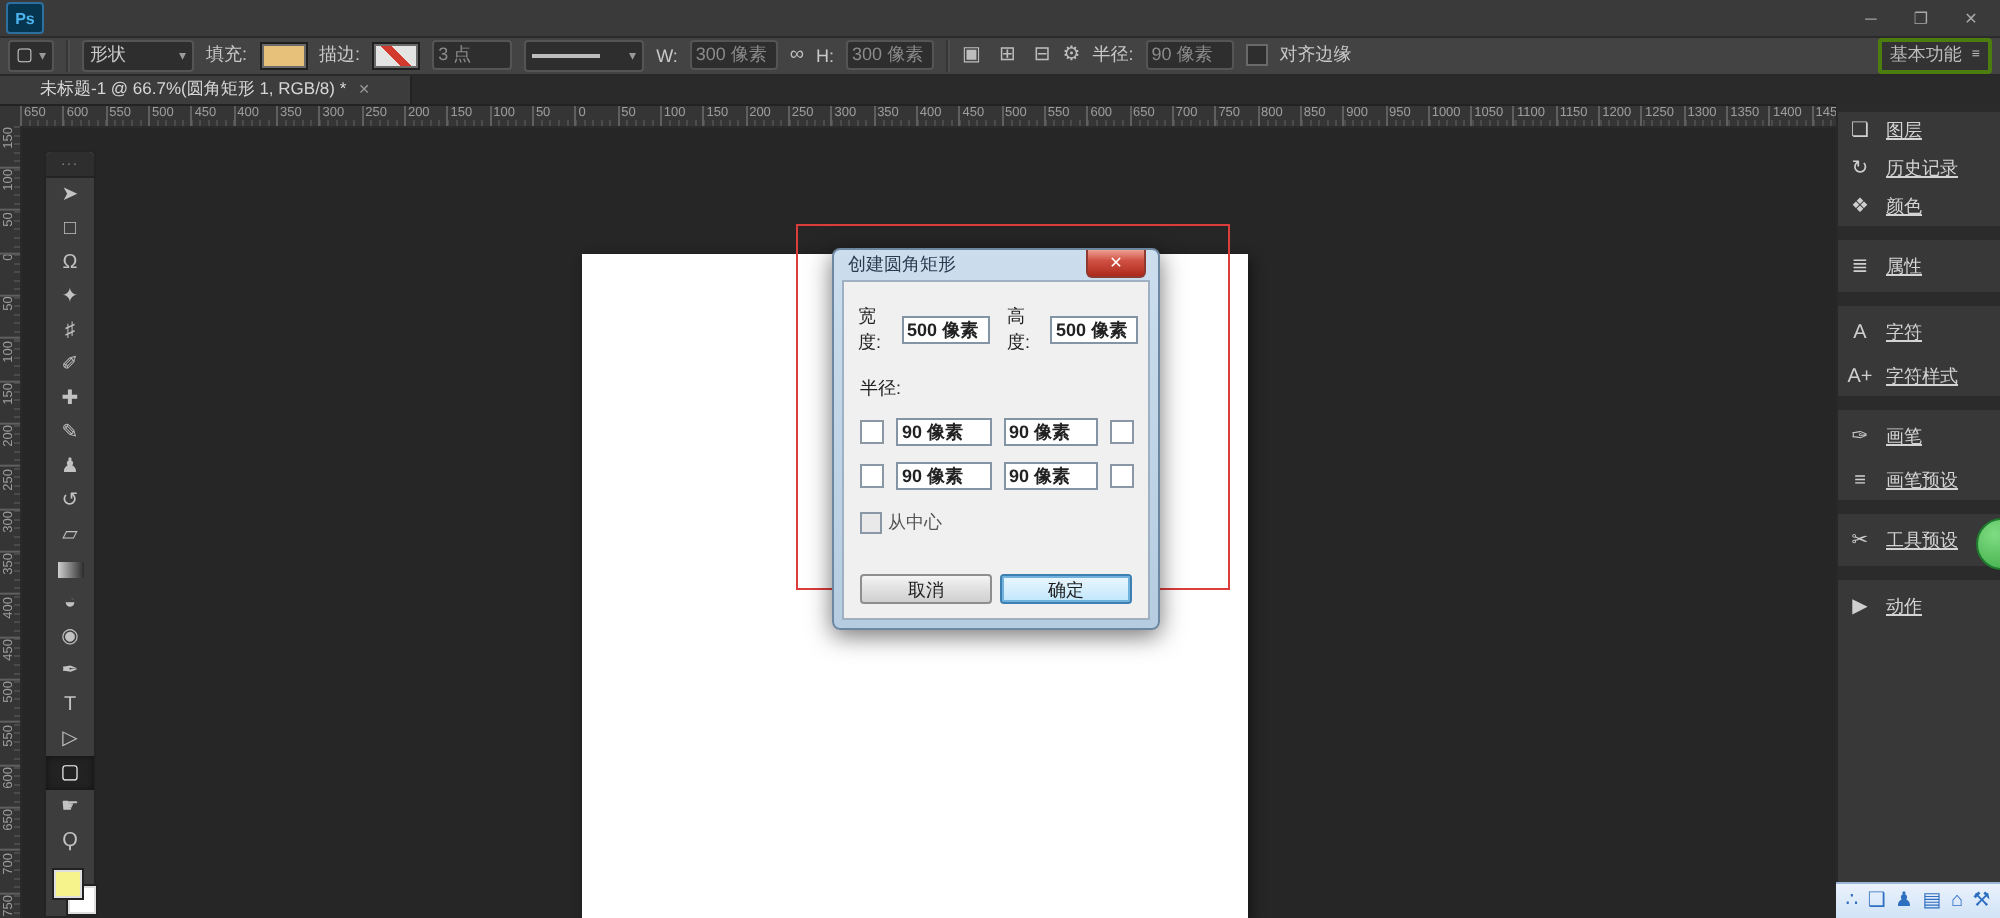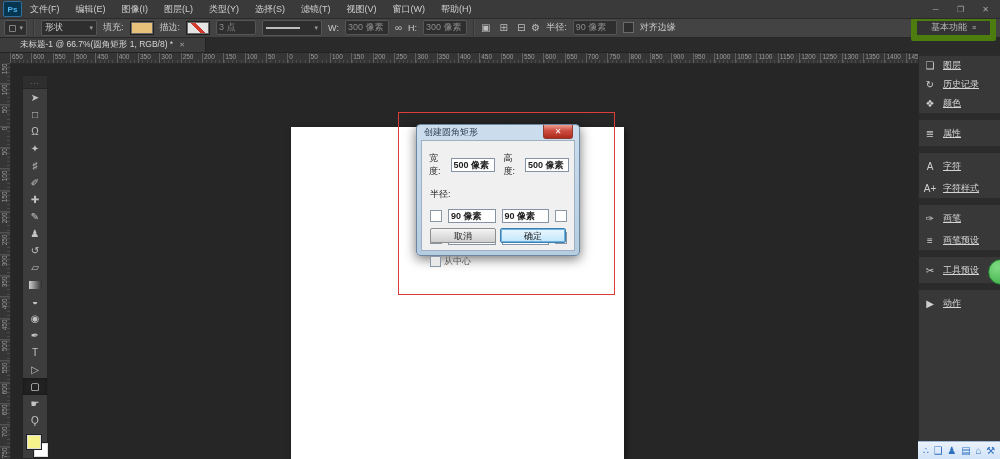--- a/index.html
+++ b/index.html
@@ -25,22 +25,22 @@
   .ob-sep{width:1px;height:16px;background:#2e2e2e;border-right:1px solid #555;opacity:.6;}
   .swatch{width:22px;height:12px;border:1px solid #1f1f1f;box-shadow:0 0 0 1px #6a6a6a inset;}
   .swatch.stroke-none{background:#e4e4e4 linear-gradient(45deg,transparent 42%,#d23a2e 42%,#d23a2e 58%,transparent 58%);}
   .arrow{font-size:7px;color:#9a9a9a;}
   .dim{color:#8b8b8b;}
   .ob-field{background:#2e2e2e;border:1px solid #555;border-radius:2px;height:13px;width:38px;overflow:hidden;
             display:flex;align-items:center;padding:0 2px;white-space:nowrap;}
   .line-preview{width:34px;height:0;border-top:2px solid #bdbdbd;}
   .ob-icon{color:#bdbdbd;font-size:10px;}
   .ob-check{width:9px;height:9px;background:#2e2e2e;border:1px solid #6a6a6a;display:inline-block;}
-  .workspace-btn{margin-left:auto;margin-right:4px;background:#333;border:6px solid #4d7c0f;border-radius:2px;
-                 height:14px;display:flex;align-items:center;gap:5px;padding:0 14px;color:#bdbdbd;}
+  .workspace-btn{margin-left:auto;margin-right:4px;background:#333;border:2px solid #4d7c0f;border-radius:2px;
+                 height:14px;display:flex;align-items:center;gap:5px;padding:0 4px;color:#bdbdbd;}
 
   
   .tabbar{left:0;top:38px;width:1000px;height:14px;background:#2a2a2a;border-bottom:1px solid #222;z-index:10;}
   .doc-tab{position:absolute;left:0;top:0;height:14px;background:#3c3c3c;border-right:1px solid #222;
            display:flex;align-items:center;gap:6px;padding:0 20px;font-size:8.5px;color:#d6d6d6;white-space:nowrap;}
   .tab-close{color:#9a9a9a;font-size:7px;}
 
   
   .ruler-corner{left:0;top:52px;width:10px;height:11px;background:#353535;border-right:1px solid #2a2a2a;border-bottom:1px solid #2a2a2a;z-index:9;}
   .ruler-h{left:10px;top:52px;width:908px;height:11px;background:#353535;border-bottom:1px solid #2a2a2a;
@@ -72,21 +72,21 @@
   .tool.sel .tool-glyph{color:#efefef;}
   .tool.grad .tool-glyph{width:13px;height:8px;background:linear-gradient(to right,#cfcfcf,#2b2b2b);display:inline-block;}
   .swatches{position:relative;height:34px;margin-top:3px;}
   .fg-swatch{position:absolute;left:4px;top:3px;width:12px;height:12px;border:1px solid #dedede;box-shadow:0 0 0 1px #222;}
   .bg-swatch{position:absolute;left:11px;top:11px;width:12px;height:12px;border:1px solid #dedede;box-shadow:0 0 0 1px #222;}
 
   
   .red-rect{left:398px;top:112px;width:215px;height:181px;border:1px solid #dc3c3c;z-index:20;}
 
   
-  .dialog{left:416px;top:124px;width:164px;height:132px;background:linear-gradient(#ccdeee,#b5cce1);
+  .dialog{left:416px;top:124px;width:164px;height:191px;background:linear-gradient(#ccdeee,#b5cce1);
           border:1px solid #6e87a0;border-radius:4px;box-shadow:0 3px 12px rgba(0,0,0,.55);z-index:30;box-sizing:border-box;}
   .dlg-title{height:15px;display:flex;align-items:center;padding-left:7px;font-size:9px;color:#2a3c50;}
   .dlg-close{position:absolute;top:0;right:6px;width:28px;height:13px;border:1px solid #8e3a31;border-top:none;
              border-radius:0 0 3px 3px;background:linear-gradient(#efa094,#d05245 40%,#ad2a1c);
              color:#fff;font-size:8px;display:flex;align-items:center;justify-content:center;}
   .dlg-client{position:absolute;left:4px;right:4px;top:15px;bottom:4px;background:#f0f0f0;border:1px solid #9fb0c2;
               font-size:9px;color:#222;}
   .dlg-row1{display:flex;align-items:center;gap:3px;margin:11px 5px 0 7px;}
   .dlg-input{background:#fff;border:1px solid #8494a4;height:12px;display:flex;align-items:center;
              padding:0 2px;white-space:nowrap;overflow:hidden;font-weight:bold;}
@@ -116,33 +116,20 @@
              background:radial-gradient(circle at 35% 30%,#7fdc83,#3aa943);border:1px solid #1f7a2e;box-sizing:border-box;}
   .taskbar{left:918px;top:441px;width:82px;height:18px;background:linear-gradient(#eaf2fc,#cfe2f6);
            border-top:1px solid #9db8d6;display:flex;align-items:center;justify-content:space-evenly;z-index:45;}
   .tb-icon{color:#2f6fc0;font-size:10px;line-height:1;}
 </style>
 </head>
 <body>
 
 <div class="abs menubar">
   <div class="ps-logo">Ps</div>
-  <div class="menus">
-
-  <span class="menu-item">文件(F)</span>
-      <span class="menu-item">编辑(E)</span>
-      <span class="menu-item">图像(I)</span>
-      <span class="menu-item">图层(L)</span>
-      <span class="menu-item">类型(Y)</span>
-      <span class="menu-item">选择(S)</span>
-      <span class="menu-item">滤镜(T)</span>
-      <span class="menu-item">视图(V)</span>
-      <span class="menu-item">窗口(W)</span>
-      <span class="menu-item">帮助(H)</span>
-    </div>
   <div class="winctrls">
     <span class="winctrl">─</span>
     <span class="winctrl">❐</span>
     <span class="winctrl">✕</span>
   </div>
 </div>
 
 <div class="abs optionsbar">
   <div class="ob-box">
     <span>▢</span>

